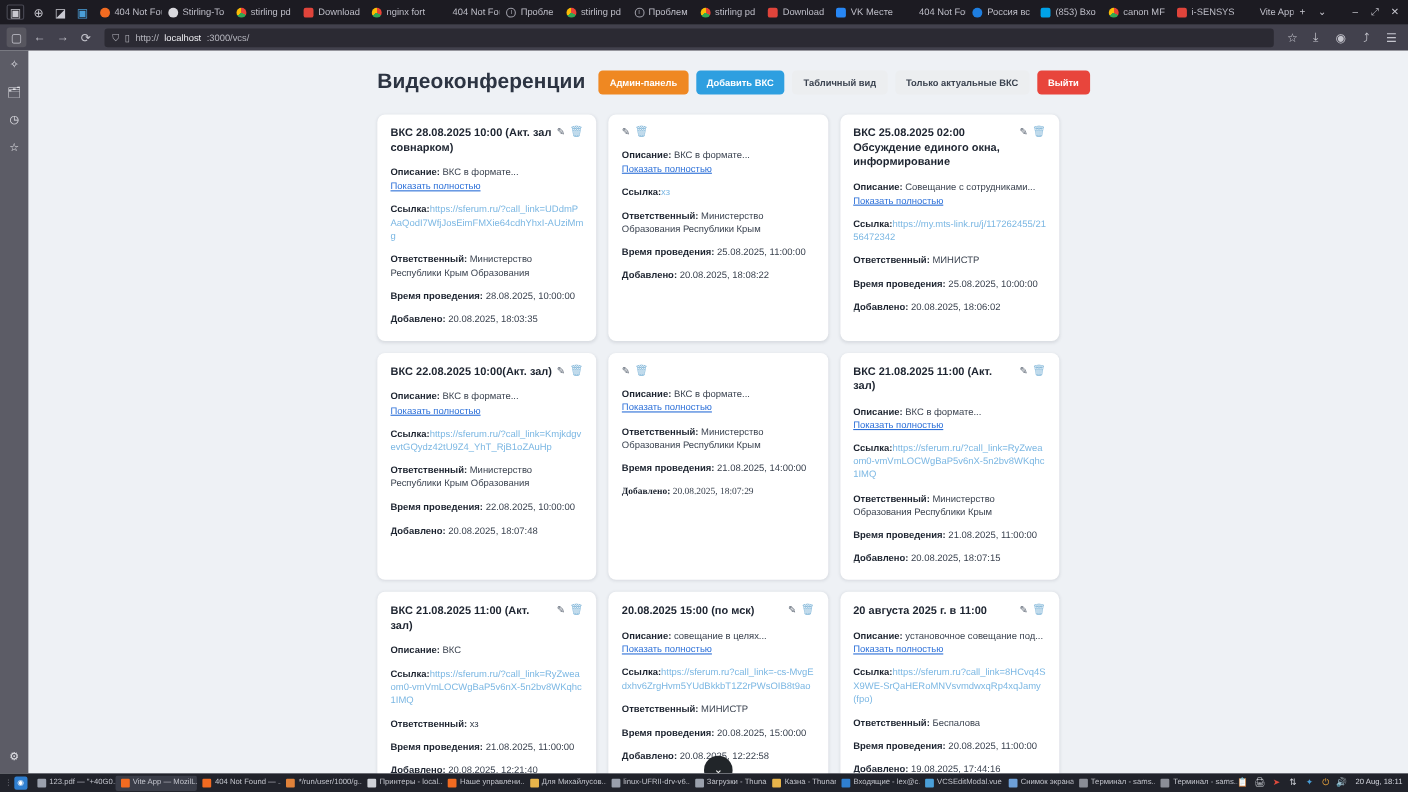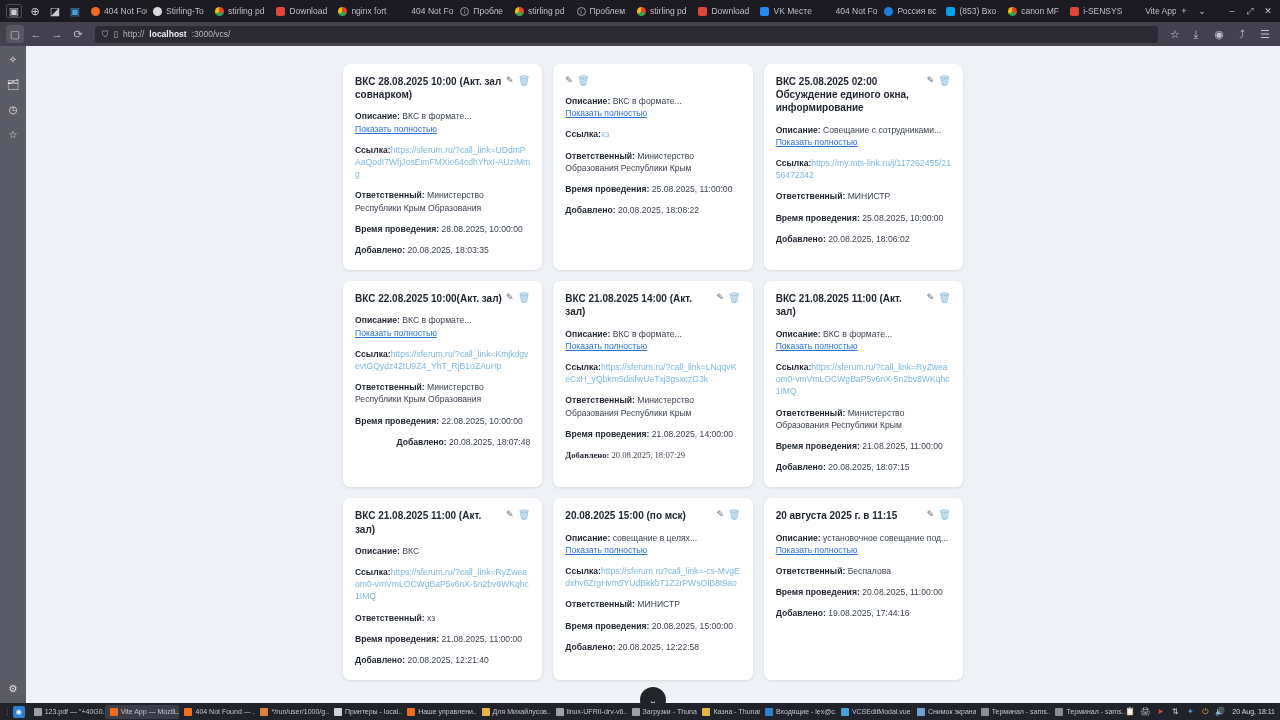--- a/index.html
+++ b/index.html
@@ -48,21 +48,21 @@
     padding:0 6px; flex:0 0 24px;
   }
   .navicon { width:18px; height:18px; display:flex; align-items:center; justify-content:center;
              color:#c5c5cd; font-size:11px; border-radius:3px;}
   .navicon.sb { background:#57565f; }
   .urlbar {
     flex:1 1 auto; height:17px; background:#2b2a33; border-radius:3px;
     display:flex; align-items:center; gap:5px; padding:0 7px; margin:0 5px;
     color:#b7b7bf; font-size:8.5px;
   }
-  .urlbar .host { color:#f0f0f4; font-weight:bold; }
+  .urlbar .host { color:#f0f0f4; font-weight:normal; }
   .navbar .right { display:flex; align-items:center; gap:5px; }
 
   .viewport { flex:1 1 auto; display:flex; background:#eef1f5; position:relative; overflow:hidden; }
 
   .ffsidebar {
     width:26px; background:#5c5c66; flex:0 0 26px;
     display:flex; flex-direction:column; align-items:center; padding-top:6px; gap:11px;
   }
   .ffsidebar .si { width:14px; height:14px; color:#e3e3e8; font-size:10px;
                    display:flex; align-items:center; justify-content:center; }
@@ -249,20 +249,30 @@
       <div class="si">🗂</div>
       <div class="si">◷</div>
       <div class="si">☆</div>
       <div class="spacer"></div>
       <div class="si" style="margin-bottom:8px;">⚙</div>
     </div>
 
     <div class="page">
       <div class="container">
 
+        <div class="page-header">
+          <div class="page-title">Видеоконференции</div>
+          <div id="header-buttons" style="display:flex;gap:7px;align-items:center;">
+              <button class="btn btn-admin">Админ-панель</button>
+              <button class="btn btn-add">Добавить ВКС</button>
+              <button class="btn btn-table">Табличный вид</button>
+              <button class="btn btn-actual">Только актуальные ВКС</button>
+              <button class="btn btn-exit">Выйти</button>
+            </div>
+        </div>
 
         <div class="grid" id="cards-grid">
             <div class="card">
               <div class="card-head">
                 <div class="card-title">ВКС 28.08.2025 10:00 (Акт. зал совнарком)</div>
                 <span class="icon-pencil">✎</span>
                 <span class="icon-trash">🗑</span>
               </div>
               <div class="row"><b>Описание:</b><span> ВКС в формате...</span><a class="link-more">Показать полностью</a></div>
               <div class="row"><b>Ссылка:</b><a class="link-url">https://sferum.ru/?call_link=UDdmPAaQodI7WfjJosEimFMXie64cdhYhxI-AUziMmg</a></div>
@@ -296,30 +306,28 @@
             <div class="card">
               <div class="card-head">
                 <div class="card-title">ВКС 22.08.2025 10:00(Акт. зал)</div>
                 <span class="icon-pencil">✎</span>
                 <span class="icon-trash">🗑</span>
               </div>
               <div class="row"><b>Описание:</b><span> ВКС в формате...</span><a class="link-more">Показать полностью</a></div>
               <div class="row"><b>Ссылка:</b><a class="link-url">https://sferum.ru/?call_link=KmjkdgvevtGQydz42tU9Z4_YhT_RjB1oZAuHp</a></div>
               <div class="row"><b>Ответственный:</b><span> Министерство Республики Крым Образования</span></div>
               <div class="row nowrapline"><b>Время проведения:</b><span> 22.08.2025, 10:00:00</span></div>
-              <div class="row nowrapline" style="margin-bottom: 0px; text-align: right;"><b>Добавлено:</b><span> 20.08.2025, 18:07:48</span></div>
-            </div>
-            <div class="card">
-              <div class="card-head">
-                <div class="card-title">ВКС 21.08.2025 14:00 (Акт. зал)</div>
+              <div class="row nowrapline" style="margin-bottom: 0px;"><b>Добавлено:</b><span> 20.08.2025, 18:07:48</span></div>
+            </div>
+            <div class="card">
+              <div class="card-head">
                 <span class="icon-pencil">✎</span>
                 <span class="icon-trash">🗑</span>
               </div>
               <div class="row"><b>Описание:</b><span> ВКС в формате...</span><a class="link-more">Показать полностью</a></div>
-              <div class="row"><b>Ссылка:</b><a class="link-url">https://sferum.ru/?call_link=LNqqvKeCxH_yQbkm5disfwUeTxj3gsxczG3k</a></div>
               <div class="row"><b>Ответственный:</b><span> Министерство Образования Республики Крым</span></div>
               <div class="row nowrapline"><b>Время проведения:</b><span> 21.08.2025, 14:00:00</span></div>
               <div class="row nowrapline" style="margin-bottom: 0px; font-family: Liberation Serif, serif;"><b>Добавлено:</b><span> 20.08.2025, 18:07:29</span></div>
             </div>
             <div class="card">
               <div class="card-head">
                 <div class="card-title">ВКС 21.08.2025 11:00 (Акт. зал)</div>
                 <span class="icon-pencil">✎</span>
                 <span class="icon-trash">🗑</span>
               </div>
@@ -348,25 +356,26 @@
                 <span class="icon-trash">🗑</span>
               </div>
               <div class="row"><b>Описание:</b><span> совещание в целях...</span><a class="link-more">Показать полностью</a></div>
               <div class="row"><b>Ссылка:</b><a class="link-url">https://sferum.ru?call_link=-cs-MvgEdxhv6ZrgHvm5YUdBkkbT1Z2rPWsOIB8t9ao</a></div>
               <div class="row"><b>Ответственный:</b><span> МИНИСТР</span></div>
               <div class="row nowrapline"><b>Время проведения:</b><span> 20.08.2025, 15:00:00</span></div>
               <div class="row nowrapline" style="margin-bottom: 0px;"><b>Добавлено:</b><span> 20.08.2025, 12:22:58</span></div>
             </div>
             <div class="card">
               <div class="card-head">
-                <div class="card-title">20 августа 2025 г. в 11:15</div>
+                <div class="card-title">20 августа 2025 г. в 11:00</div>
                 <span class="icon-pencil">✎</span>
                 <span class="icon-trash">🗑</span>
               </div>
               <div class="row"><b>Описание:</b><span> установочное совещание под...</span><a class="link-more">Показать полностью</a></div>
+              <div class="row"><b>Ссылка:</b><a class="link-url">https://sferum.ru?call_link=8HCvq4SX9WE-SrQaHERoMNVsvmdwxqRp4xqJamy(fpo)</a></div>
               <div class="row"><b>Ответственный:</b><span> Беспалова</span></div>
               <div class="row nowrapline"><b>Время проведения:</b><span> 20.08.2025, 11:00:00</span></div>
               <div class="row nowrapline" style="margin-bottom: 4px;"><b>Добавлено:</b><span> 19.08.2025, 17:44:16</span></div>
             </div>
           </div>
 
       </div>
       <div class="scroll-fab">⌄</div>
     </div>
   </div>

